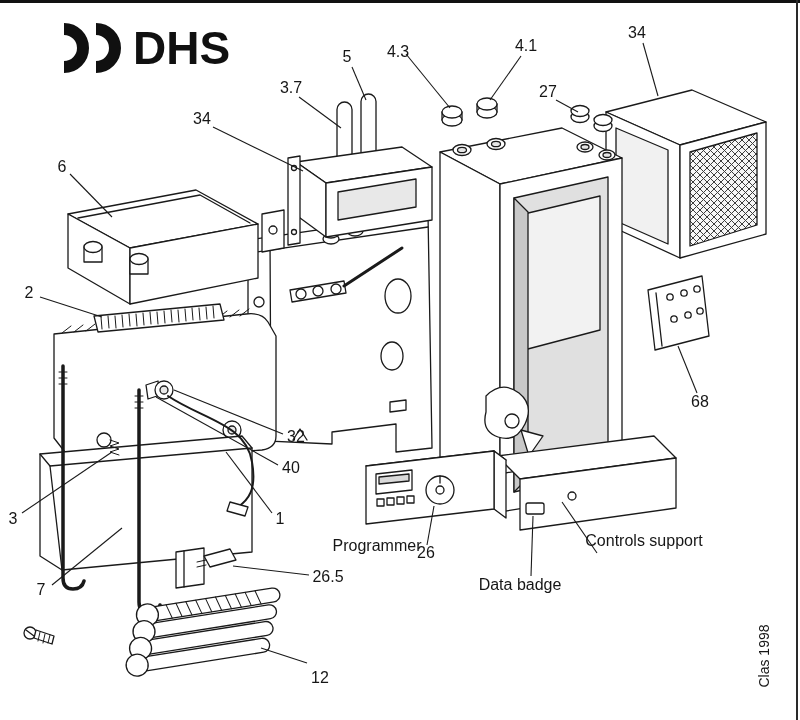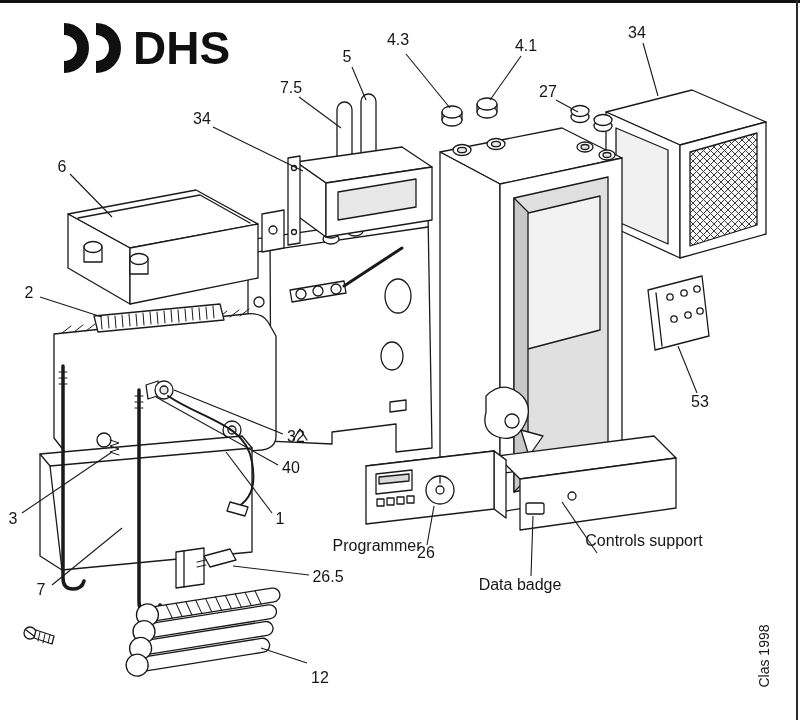--- a/index.html
+++ b/index.html
@@ -258,27 +258,27 @@
       <path d="M44 9 A19 19 0 1 1 44 47" fill="none" stroke="#101010" stroke-width="12"></path>
     </svg>
     <span class="logo-text">DHS</span>
   </div>
 
   <div class="plabel" style="left:62px;top:167px">6</div>
   <div class="plabel" style="left:29px;top:293px">2</div>
   <div class="plabel" style="left:13px;top:519px">3</div>
   <div class="plabel" style="left:41px;top:590px">7</div>
   <div class="plabel" style="left:202px;top:119px">34</div>
-  <div class="plabel" style="left:291px;top:88px">7.5</div>
+  <div class="plabel" style="left:291px;top:88px">3.7</div>
   <div class="plabel" style="left:347px;top:57px">5</div>
-  <div class="plabel" style="left:398px;top:40px">4.3</div>
+  <div class="plabel" style="left:398px;top:52px">4.3</div>
   <div class="plabel" style="left:526px;top:46px">4.1</div>
   <div class="plabel" style="left:548px;top:92px">27</div>
   <div class="plabel" style="left:637px;top:33px">34</div>
-  <div class="plabel" style="left:700px;top:402px">53</div>
+  <div class="plabel" style="left:700px;top:402px">68</div>
   <div class="plabel" style="left:296px;top:437px">32</div>
   <div class="plabel" style="left:291px;top:468px">40</div>
   <div class="plabel" style="left:280px;top:519px">1</div>
   <div class="plabel" style="left:328px;top:577px">26.5</div>
   <div class="plabel" style="left:320px;top:678px">12</div>
   <div class="plabel" style="left:426px;top:553px">26</div>
 
   <div class="plabel" style="left:377px;top:546px">Programmer</div>
   <div class="plabel" style="left:520px;top:585px">Data badge</div>
   <div class="plabel" style="left:644px;top:541px">Controls support</div>

